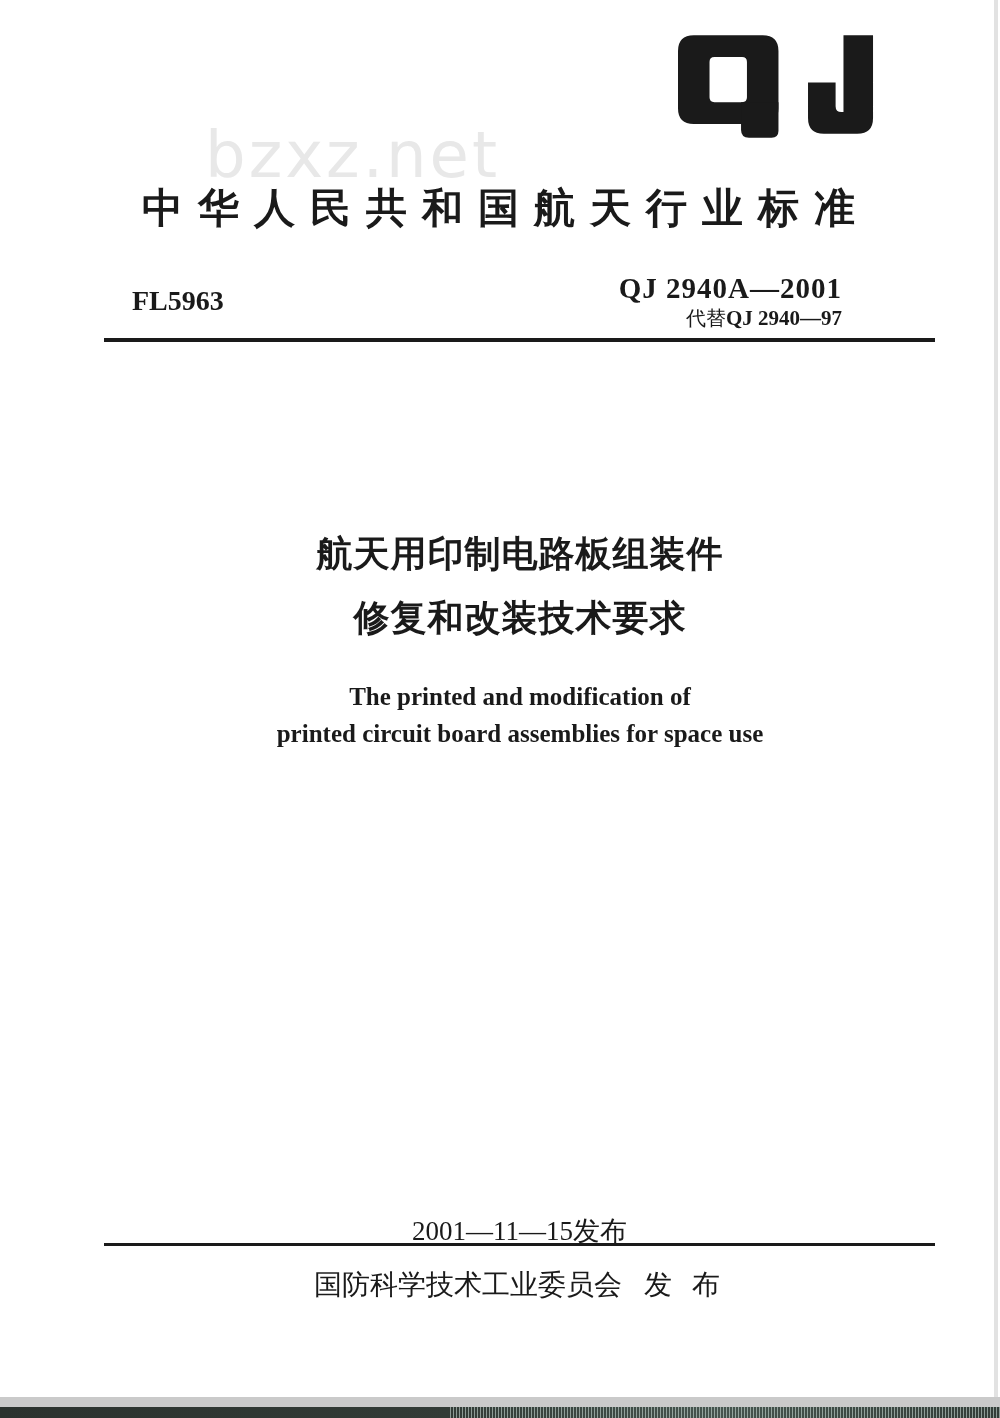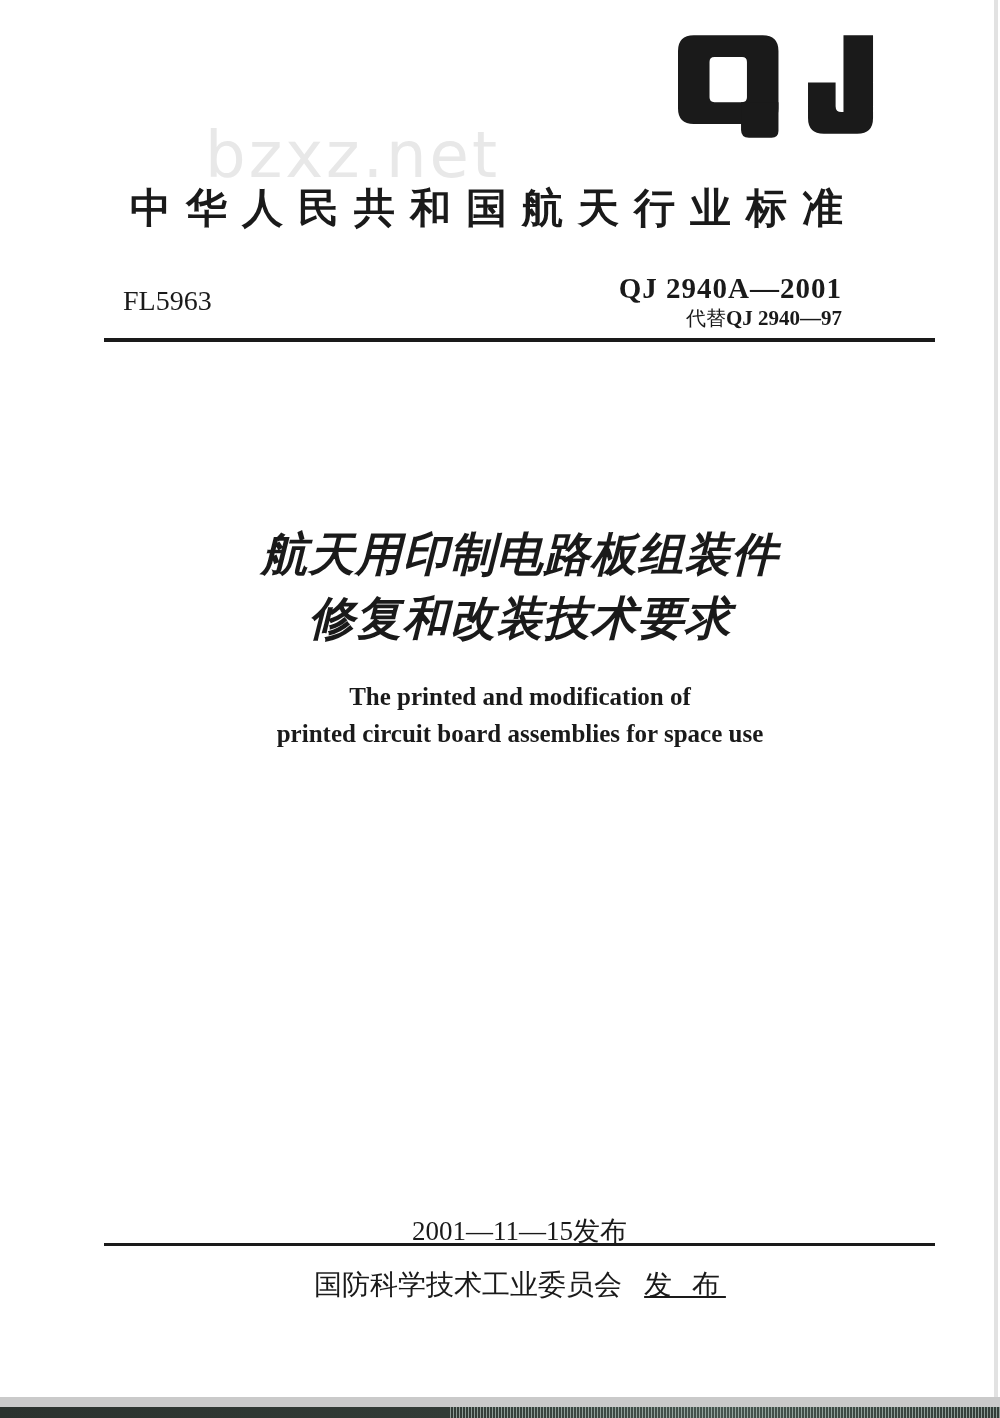--- a/index.html
+++ b/index.html
@@ -22,30 +22,30 @@
     font-size:64px;letter-spacing:3px;
     color:#e8e8e8;
     user-select:none;
     z-index:1;
   }
   .qj-logo{
     position:absolute;left:678px;top:35px;width:197px;height:104px;
     z-index:2;
   }
   .standard-name{
-    position:absolute;left:130px;top:181px;
+    position:absolute;left:142px;top:181px;
     font-size:41px;font-weight:600;
     letter-spacing:15px;
     white-space:nowrap;
     z-index:2;
   }
   .fl-code{
-    position:absolute;left:123px;top:285px;
+    position:absolute;left:132px;top:285px;
     font-family:"Liberation Serif", serif;
-    font-weight:normal;font-size:28px;
+    font-weight:bold;font-size:28px;
   }
   .doc-number-block{
     position:absolute;right:158px;top:273px;
     text-align:right;line-height:1.1;
   }
   .doc-number{
     font-family:"Liberation Serif", serif;
     font-weight:bold;font-size:29px;
     letter-spacing:1px;
     white-space:nowrap;
@@ -59,24 +59,23 @@
   }
   .rule-top{
     position:absolute;left:104px;top:338px;width:831px;height:4px;
     background:#1a1a1a;
   }
   .title-block{
     position:absolute;left:40px;right:0;top:522px;
     text-align:center;
   }
   .title-cn{
-    font-size:46px;font-weight:700;
+    font-size:36px;font-weight:700;
     letter-spacing:1px;
     line-height:64px;
-    font-style:italic;
   }
   .title-en{
     margin-top:28px;
     font-family:"Liberation Serif", serif;
     font-weight:bold;font-size:25px;
     line-height:37px;
   }
   .dates-row{
     position:absolute;left:104px;top:1213px;width:831px;
     display:flex;justify-content:center;
@@ -92,21 +91,21 @@
   .rule-bottom{
     position:absolute;left:104px;top:1243px;width:831px;height:3px;
     background:#1a1a1a;
   }
   .publisher-row{
     position:absolute;left:40px;right:0;top:1266px;
     text-align:center;
     font-size:28px;font-weight:500;
     white-space:nowrap;
   }
-  .publish-label{margin-left:22px;letter-spacing:6px;text-decoration:underline;}
+  .publish-label{margin-left:22px;letter-spacing:6px;}
   .bottom-strip-gray{
     position:absolute;left:0;top:1397px;width:1000px;height:10px;
     background:#cacaca;
   }
   .bottom-strip-dark{
     position:absolute;left:0;top:1407px;width:1000px;height:11px;
     background-image:
       repeating-linear-gradient(90deg, rgba(214,232,226,0.55) 0 1px, rgba(0,0,0,0) 1px 3px),
       linear-gradient(90deg, #2b322e 0%, #323b36 45%, #46544e 72%, #333d38 100%);
     background-size:55% 100%, 100% 100%;

